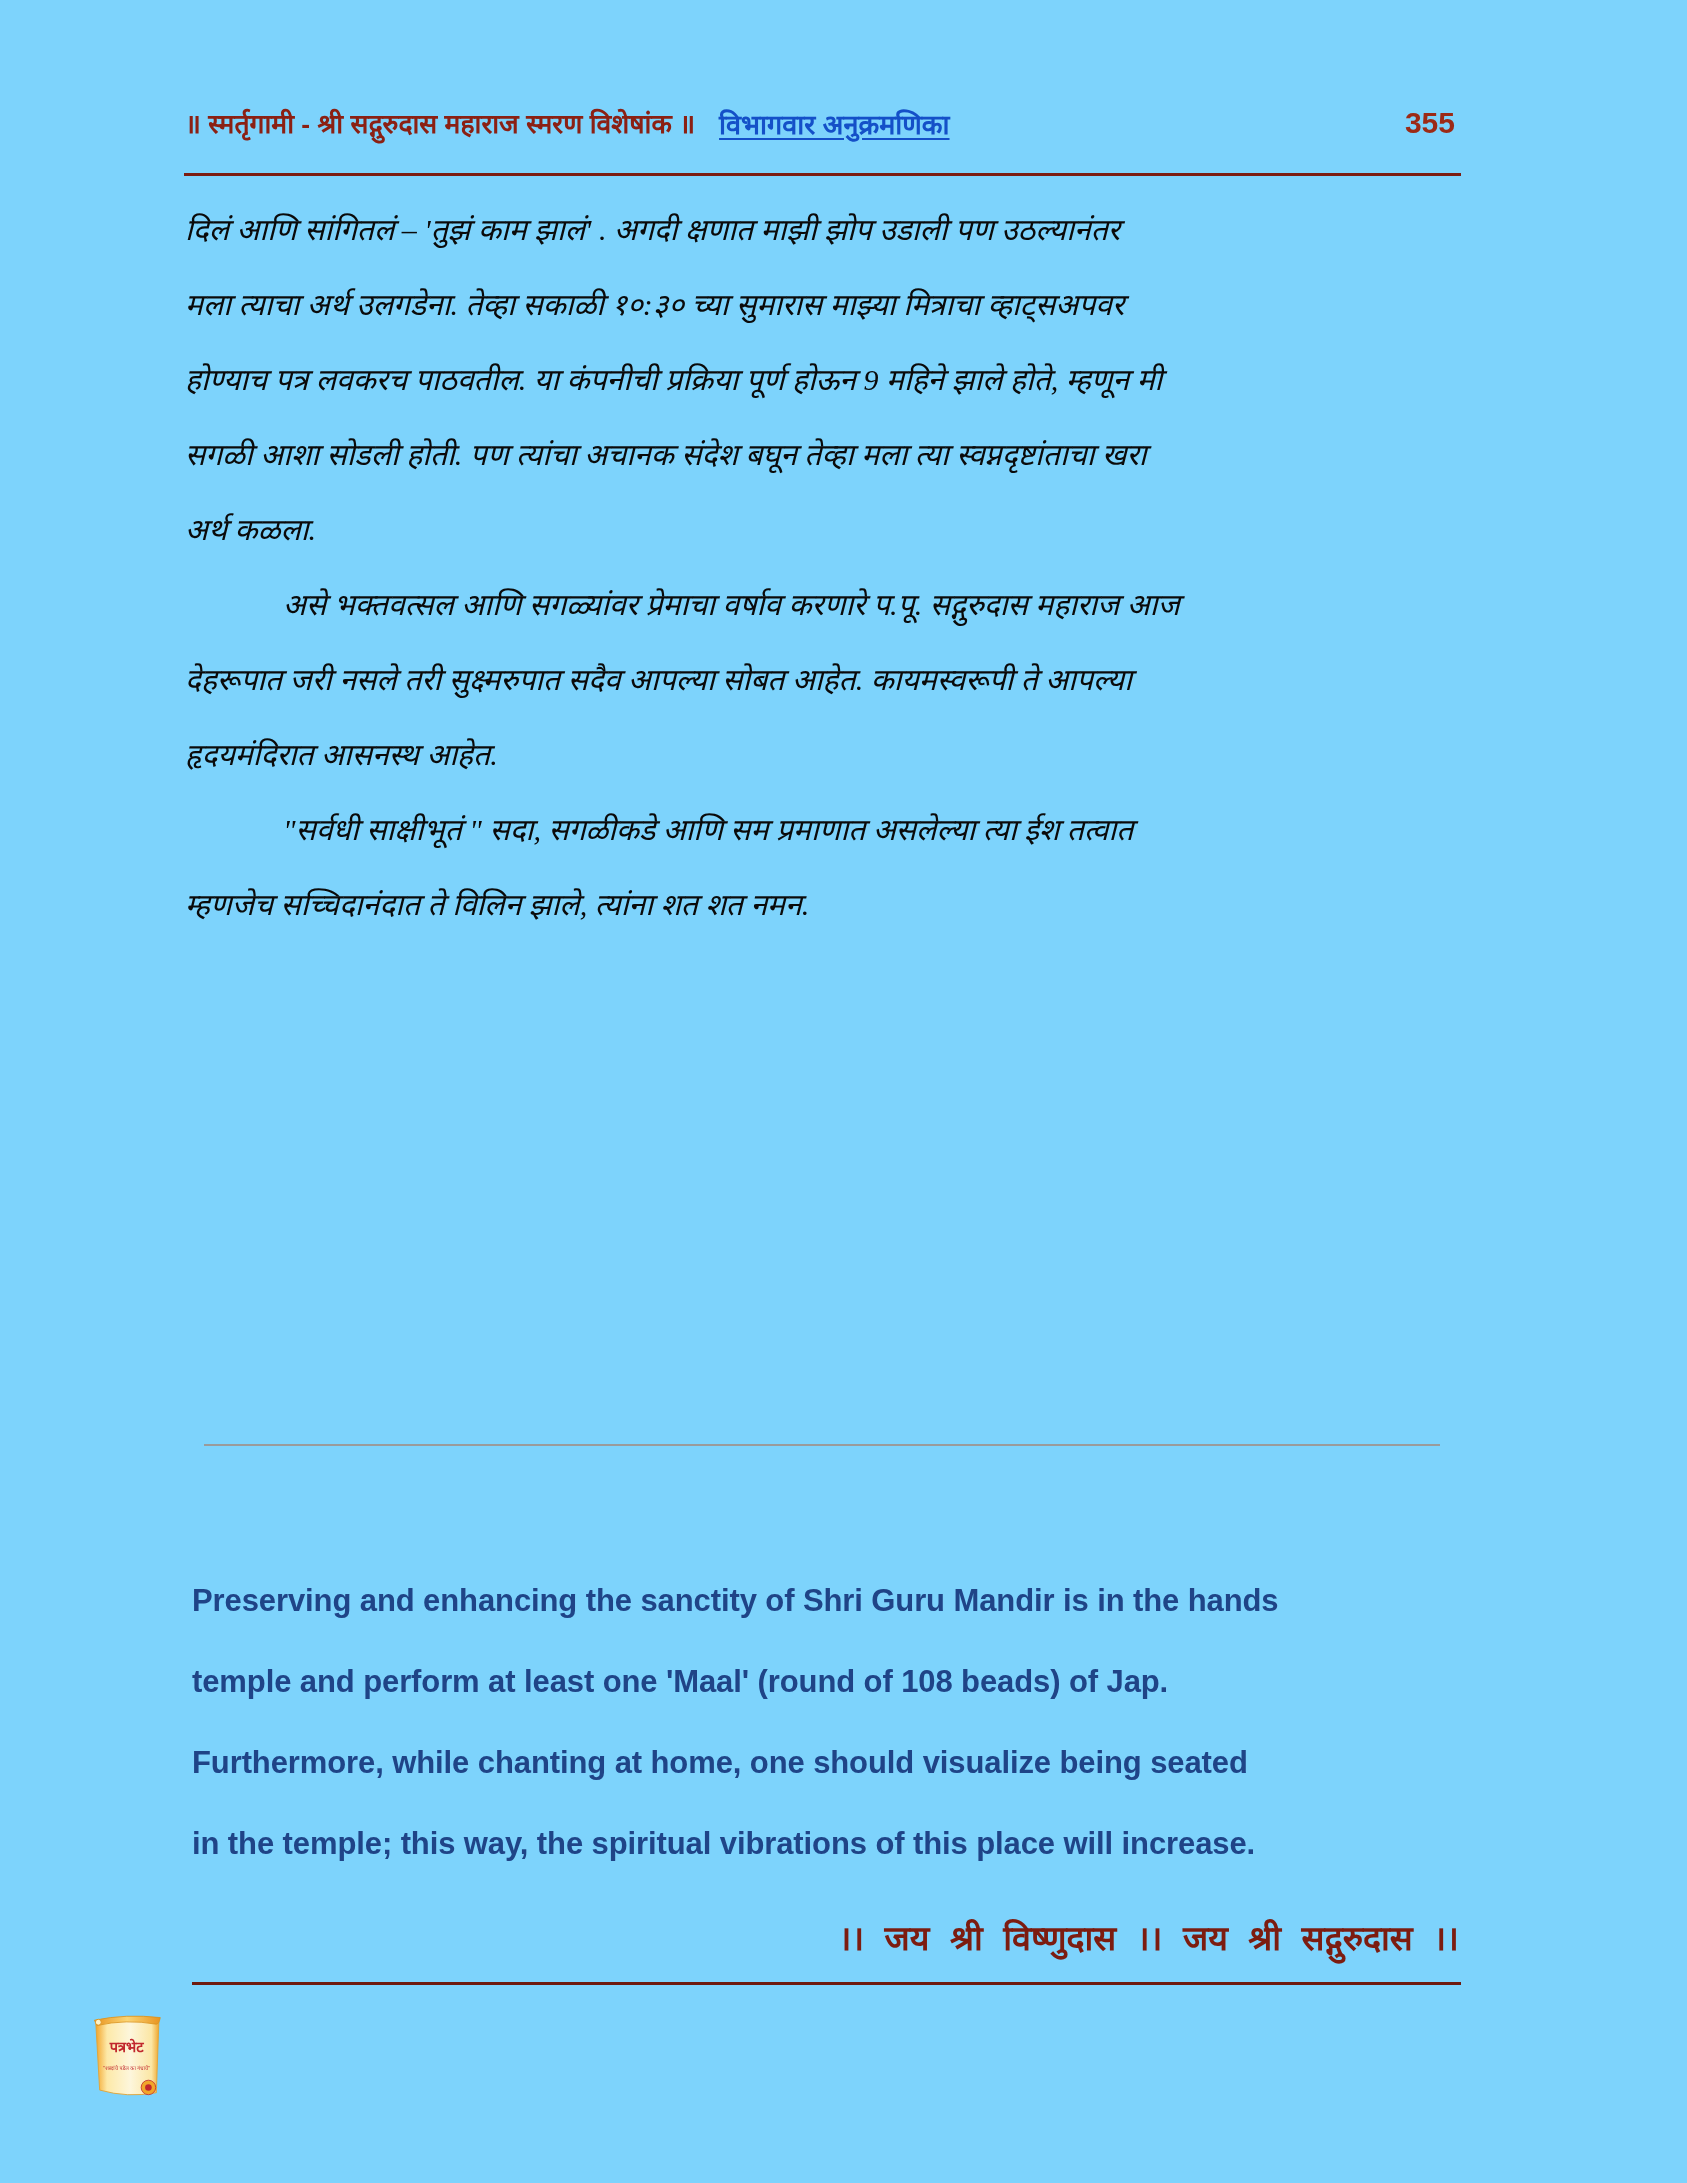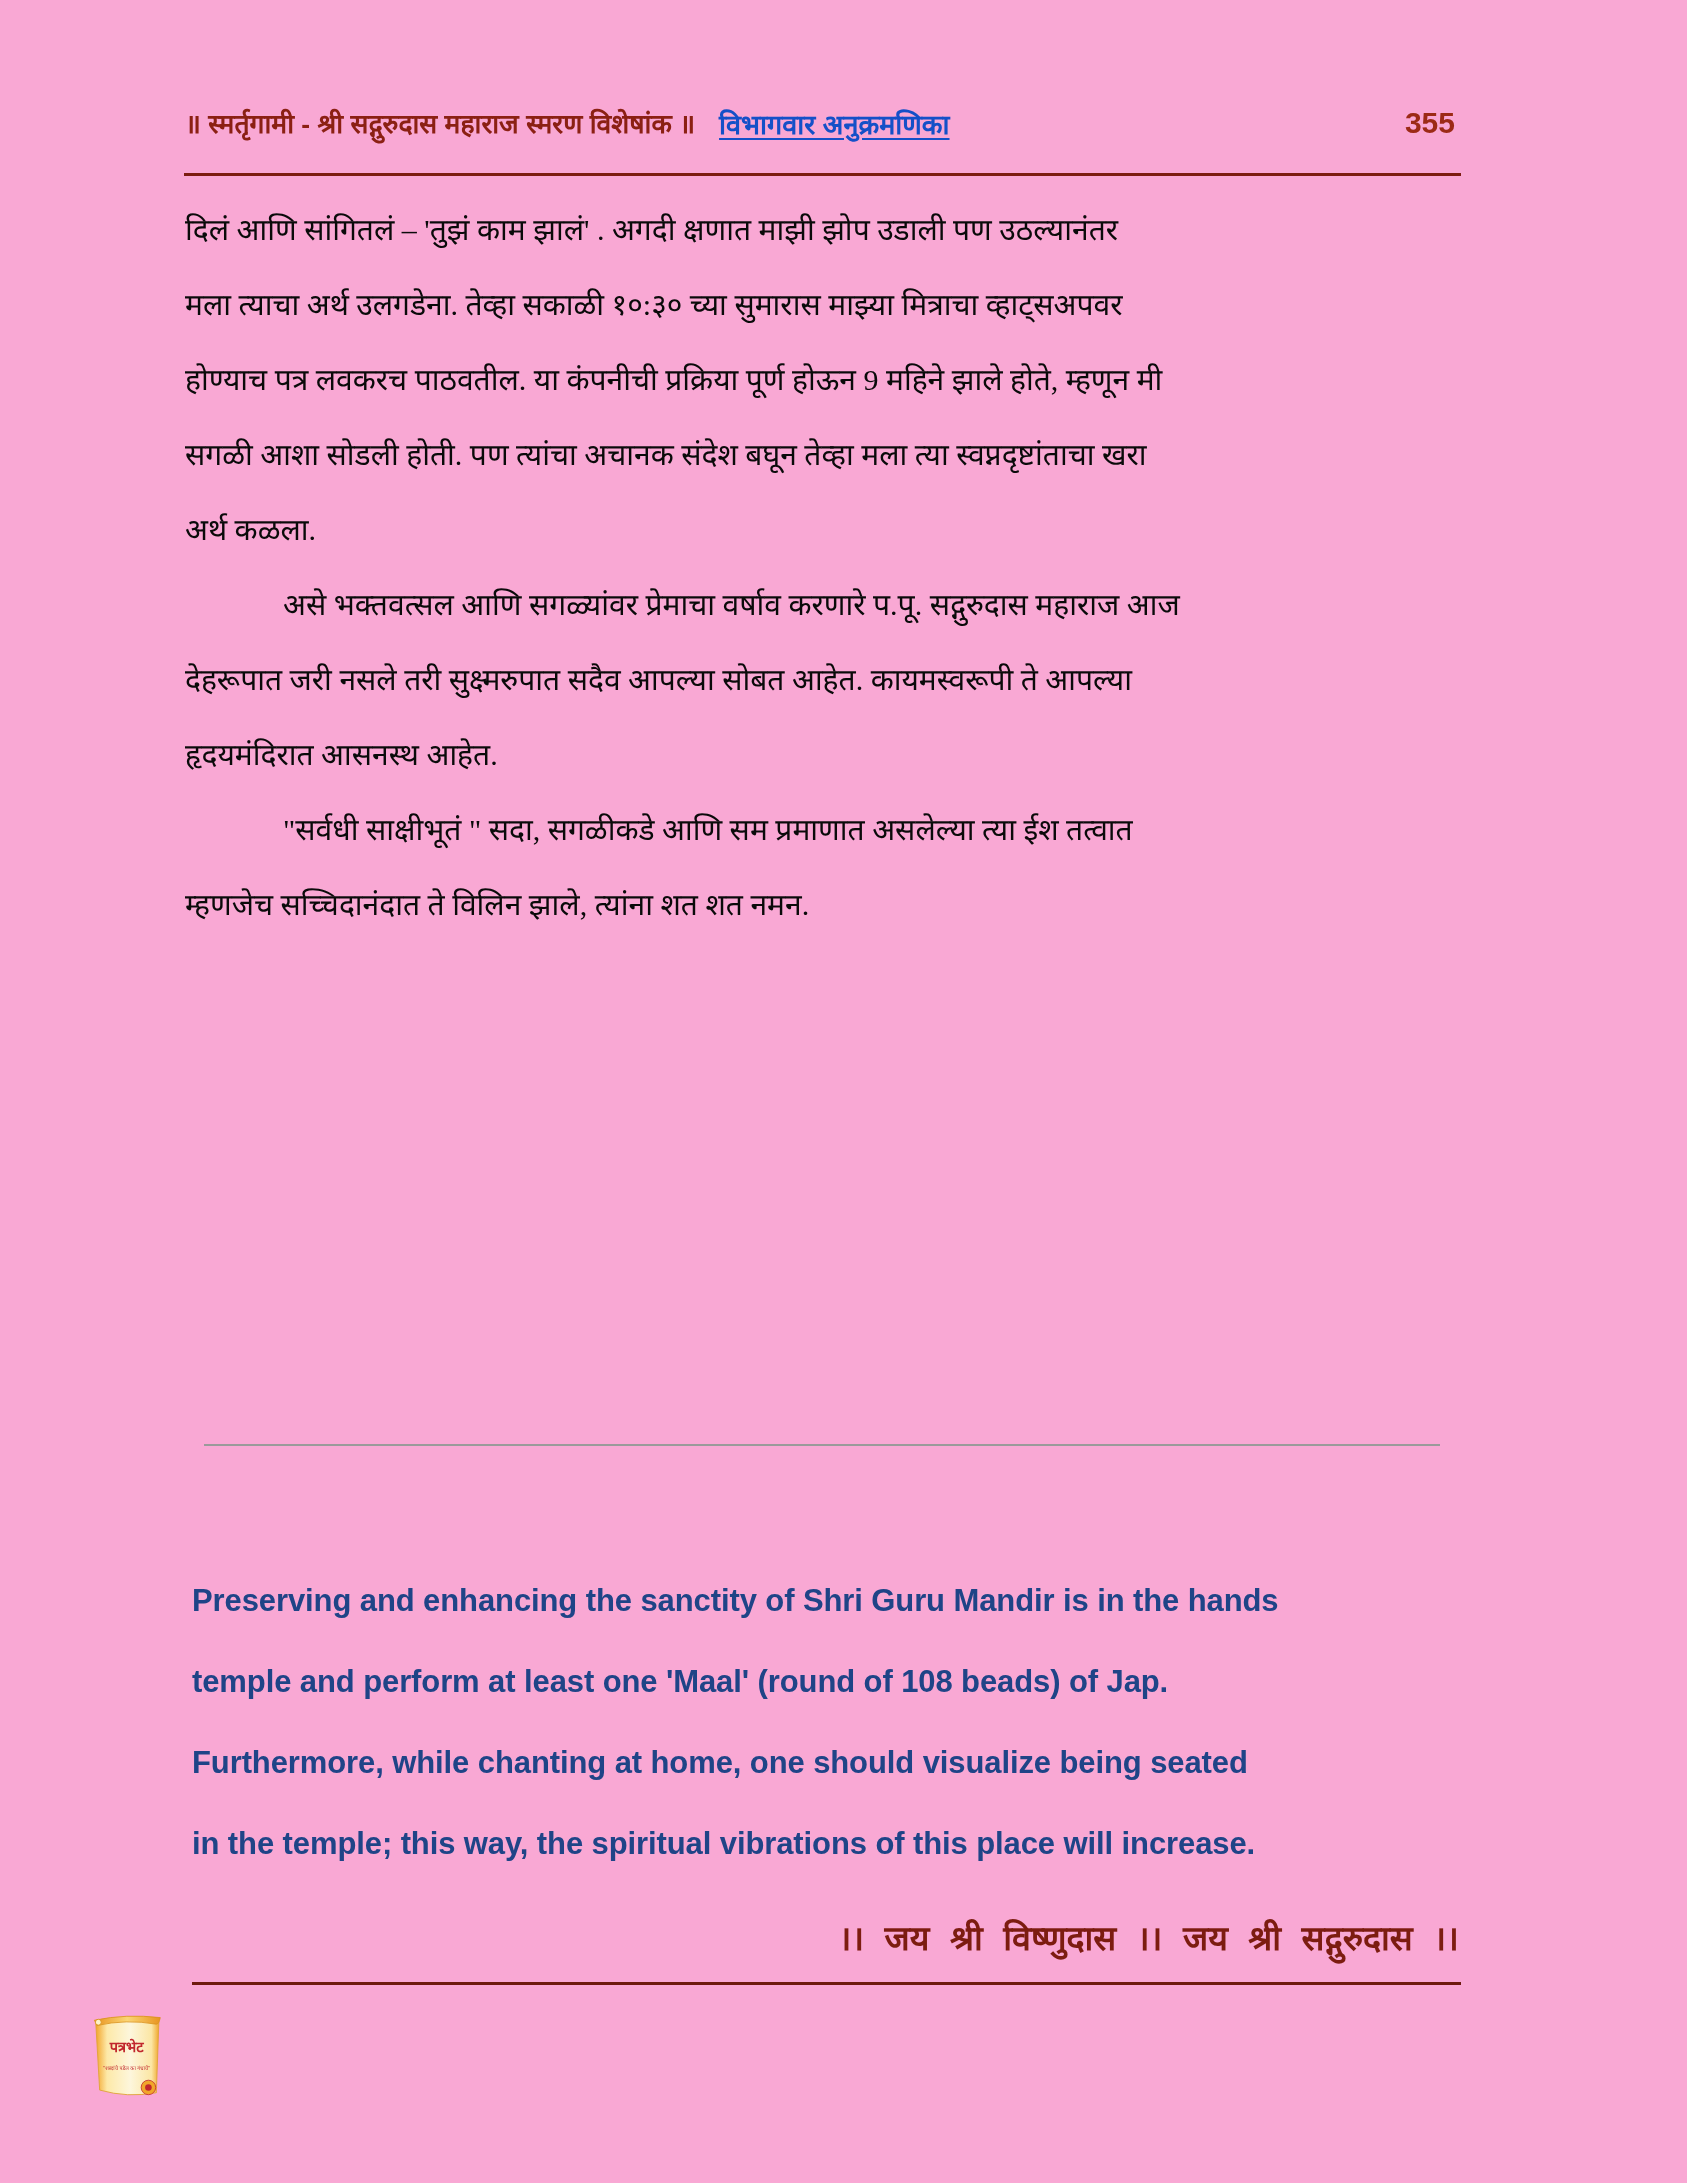--- a/index.html
+++ b/index.html
@@ -13,21 +13,21 @@
     font-family: "Liberation Sans", sans-serif;
     position: relative;
     overflow: hidden;
   }
 
   .page {
     position: absolute;
     left: 0; top: 0;
     width: 1687px;
     height: 2183px;
-    background: #f9a8d4;
+    background: #7dd3fc;
   }
 
   
   .header {
     position: absolute;
     left: 185px;
     top: 93px;
     width: 1270px;
     height: 60px;
     display: flex;
@@ -68,20 +68,21 @@
     height: 2.6px;
     background: #7c1c10;
   }
 
   
   .body-block {
     position: absolute;
     left: 185px;
     top: 192px;
     width: 1277px;
+    font-style: italic;
   }
   .mline {
     font-family: "Liberation Serif", serif;
     font-size: 30px;
     line-height: 75px;
     color: #0a0a0a;
     white-space: nowrap;
   }
   .mline.indent {
     padding-left: 98px;

